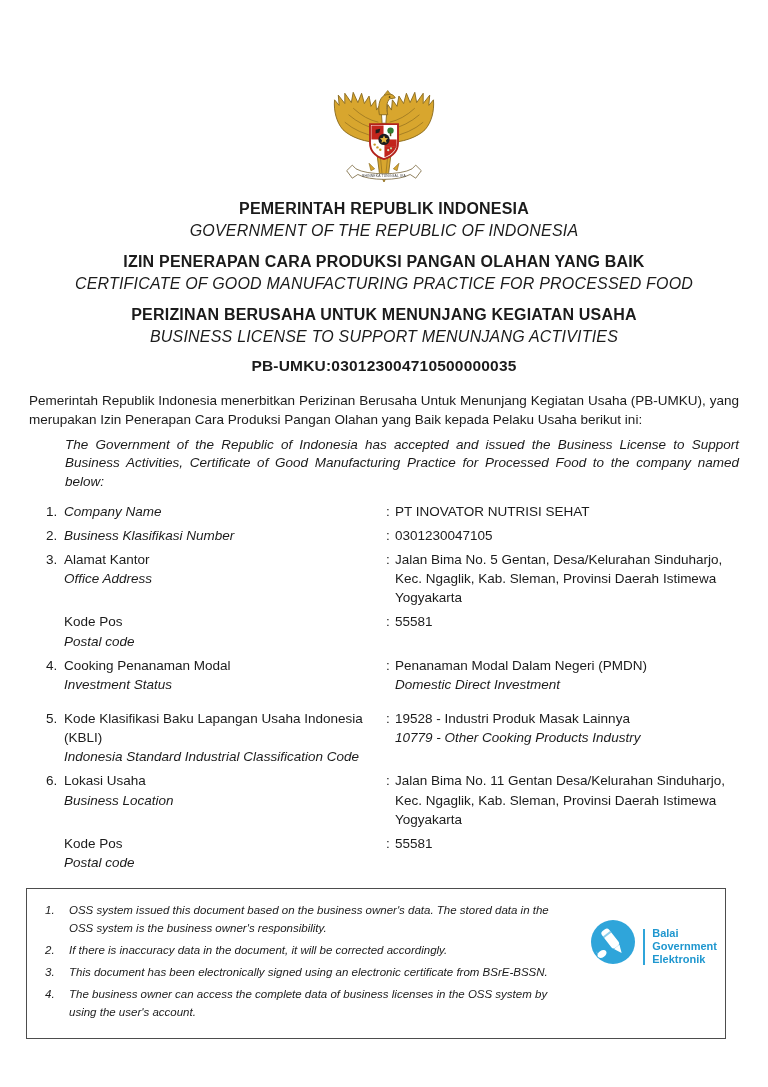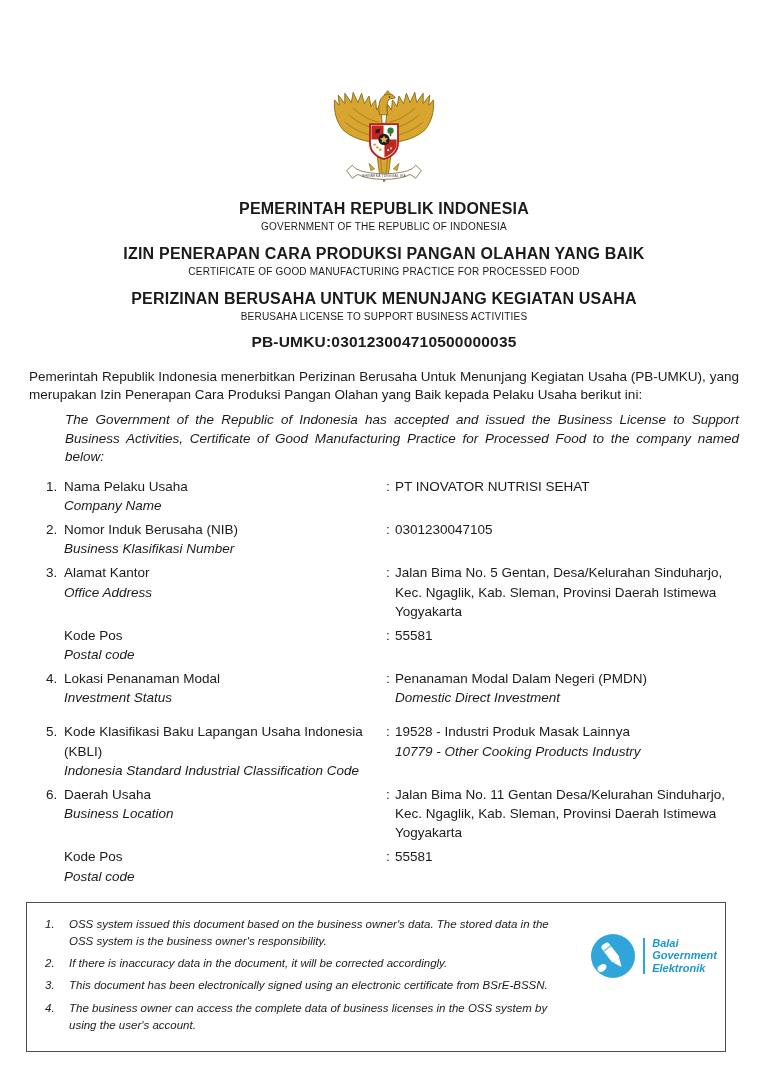--- a/index.html
+++ b/index.html
@@ -14,21 +14,21 @@
   .page { padding:0 29px; }
 
   
   .emblem-wrap { width:112px; height:102px; margin:88px auto 8px auto; }
   .emblem-wrap svg { width:100%; height:100%; display:block; }
 
   
   .hdr { text-align:center; }
   .hdr .pair { margin-bottom:9px; }
   .t-bold   { font-size:16px; font-weight:bold; line-height:1.38; letter-spacing:0.2px; }
-  .t-italic { font-size:10px; line-height:1.38; letter-spacing:0.2px; }
+  .t-italic { font-size:16px; font-style:italic; line-height:1.38; letter-spacing:0.2px; }
   .license-no { font-size:15.5px; font-weight:bold; margin-top:4px; letter-spacing:0.2px; }
 
   
   .intro { margin-top:17px; font-size:13.5px; line-height:1.38; text-align:justify; }
   .intro p { margin-bottom:6px; }
   .intro .en { font-style:italic;margin-left:36px; }
 
   
   .rows { margin-top:10px; padding-left:17px; }
   .row { display:flex; margin-bottom:5px; font-size:13.5px; line-height:1.42; }
@@ -52,21 +52,21 @@
     background:#fff;
   }
   .note { display:flex; font-size:11.5px; font-style:italic; line-height:1.5; margin-bottom:5px; }
   .note:last-child { margin-bottom:0; }
   .note .n-num { width:24px; flex-shrink:0; }
   .note .n-text { flex:1; }
 
   
   .bsre {
     position:absolute; top:30px; right:8px;
-    display:flex; align-items:center; gap:7px;font-style:italic;
+    display:flex; align-items:flex-end; gap:7px;
   }
   .bsre-circle { width:46px; height:46px; }
   .bsre-sep { width:2px; height:36px; background:#2fa5da; }
   .bsre-text { font-size:11px; font-weight:bold; color:#1f97cf; line-height:1.15; }
 </style>
 </head>
 <body>
 
 <div class="page">
 
@@ -118,53 +118,51 @@
     <div class="pair">
       <div class="t-bold">PEMERINTAH REPUBLIK INDONESIA</div>
       <div class="t-italic">GOVERNMENT OF THE REPUBLIC OF INDONESIA</div>
     </div>
     <div class="pair">
       <div class="t-bold">IZIN PENERAPAN CARA PRODUKSI PANGAN OLAHAN YANG BAIK</div>
       <div class="t-italic">CERTIFICATE OF GOOD MANUFACTURING PRACTICE FOR PROCESSED FOOD</div>
     </div>
     <div class="pair">
       <div class="t-bold">PERIZINAN BERUSAHA UNTUK MENUNJANG KEGIATAN USAHA</div>
-      <div class="t-italic">BERUSAHA LICENSE TO SUPPORT BUSINESS ACTIVITIES</div>
+      <div class="t-italic">BUSINESS LICENSE TO SUPPORT MENUNJANG ACTIVITIES</div>
     </div>
     <div class="license-no">PB-UMKU:030123004710500000035</div>
   </div>
 
   <div class="intro">
     <p class="id">Pemerintah Republik Indonesia menerbitkan Perizinan Berusaha Untuk Menunjang Kegiatan Usaha (PB-UMKU), yang merupakan Izin Penerapan Cara Produksi Pangan Olahan yang Baik kepada Pelaku Usaha berikut ini:</p>
     <p class="en">The Government of the Republic of Indonesia has accepted and issued the Business License to Support Business Activities, Certificate of Good Manufacturing Practice for Processed Food to the company named below:</p>
   </div>
 
   <div class="rows">
 
     <div class="row">
       <div class="left">
         <span class="num">1.</span>
         <div class="labels">
-          <div class="label-id">Nama Pelaku Usaha</div>
           <div class="label-en">Company Name</div>
         </div>
       </div>
       <div class="right">
         <span class="colon">:</span>
         <div class="val">
           <div class="val-main">PT INOVATOR NUTRISI SEHAT</div>
         </div>
       </div>
     </div>
 
     <div class="row">
       <div class="left">
         <span class="num">2.</span>
         <div class="labels">
-          <div class="label-id">Nomor Induk Berusaha (NIB)</div>
           <div class="label-en">Business Klasifikasi Number</div>
         </div>
       </div>
       <div class="right">
         <span class="colon">:</span>
         <div class="val">
           <div class="val-main">0301230047105</div>
         </div>
       </div>
     </div>
@@ -198,21 +196,21 @@
         <div class="val">
           <div class="val-main">55581</div>
         </div>
       </div>
     </div>
 
     <div class="row">
       <div class="left">
         <span class="num">4.</span>
         <div class="labels">
-          <div class="label-id">Lokasi Penanaman Modal</div>
+          <div class="label-id">Cooking Penanaman Modal</div>
           <div class="label-en">Investment Status</div>
         </div>
       </div>
       <div class="right">
         <span class="colon">:</span>
         <div class="val">
           <div class="val-main">Penanaman Modal Dalam Negeri (PMDN)</div>
           <div class="val-en">Domestic Direct Investment</div>
         </div>
       </div>
@@ -232,21 +230,21 @@
           <div class="val-main">19528 - Industri Produk Masak Lainnya</div>
           <div class="val-en">10779 - Other Cooking Products Industry</div>
         </div>
       </div>
     </div>
 
     <div class="row">
       <div class="left">
         <span class="num">6.</span>
         <div class="labels">
-          <div class="label-id">Daerah Usaha</div>
+          <div class="label-id">Lokasi Usaha</div>
           <div class="label-en">Business Location</div>
         </div>
       </div>
       <div class="right">
         <span class="colon">:</span>
         <div class="val">
           <div class="val-main">Jalan Bima No. 11 Gentan Desa/Kelurahan Sinduharjo, Kec. Ngaglik, Kab. Sleman, Provinsi Daerah Istimewa Yogyakarta</div>
         </div>
       </div>
     </div>

